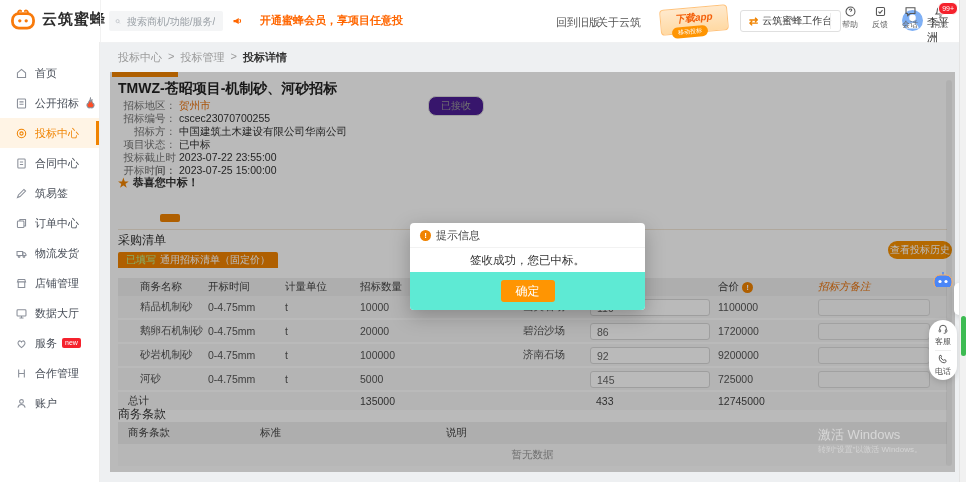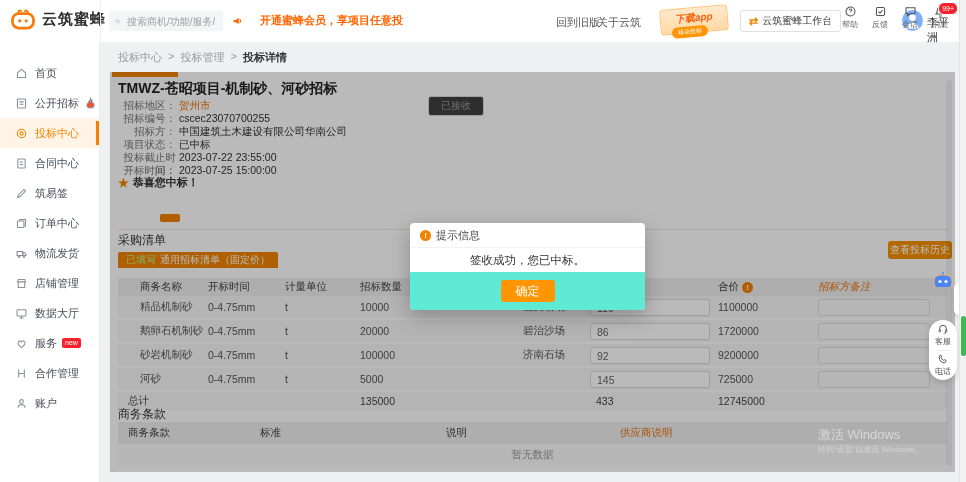--- a/index.html
+++ b/index.html
@@ -45,29 +45,29 @@
   .breadcrumb .cur{color:#333;font-weight:bold;}
   
   .card{position:absolute;left:110px;top:72px;width:845px;height:400px;background:#fff;z-index:1;}
   .cliptab{position:absolute;left:2px;top:0;width:66px;height:5px;background:#f08300;}
   .ptitle{position:absolute;left:8px;top:8px;font-size:14px;font-weight:bold;color:#222;}
   .fields{position:absolute;left:0;top:27px;}
   .frow{display:flex;height:13px;line-height:13px;font-size:10.5px;}
   .frow .fl{width:66px;text-align:right;color:#777;}
   .frow .fv{color:#333;margin-left:3px;}
   .frow.active .fv{color:#e8720c;}
-  .recvbtn{position:absolute;left:318px;top:24px;width:54px;height:18px;background:#404040;border:1px solid #ddd;border-radius:3px;color:#999;font-size:10px;text-align:center;line-height:17px;}
+  .recvbtn{position:absolute;left:318px;top:24px;width:54px;height:18px;background:#4c1d95;border:1px solid #ddd;border-radius:8px;color:#999;font-size:10px;text-align:center;line-height:17px;}
   .congrats{position:absolute;left:8px;top:103px;font-size:11px;font-weight:bold;color:#333;display:flex;gap:4px;align-items:center;}
   .congrats .star{color:#f08300;font-size:12px;}
   
   .tabs{position:absolute;left:8px;top:135px;display:flex;align-items:center;gap:14px;height:22px;border-bottom:1px solid #f2e6d8;width:829px;}
   .tab{font-size:11px;color:#e8720c;cursor:pointer;white-space:nowrap;}
   .tab.active{background:#f08300;color:#fff;padding:4px 10px;border-radius:2px;}
   .secline{position:absolute;left:8px;top:160px;font-size:12px;color:#333;}
-  .histbtn{position:absolute;left:778px;top:169px;width:64px;height:18px;background:#f79000;border-radius:3px;color:#fff;font-size:10px;text-align:center;line-height:18px;cursor:pointer;}
+  .histbtn{position:absolute;left:778px;top:169px;width:64px;height:18px;background:#f79000;border-radius:9px;color:#fff;font-size:10px;text-align:center;line-height:18px;cursor:pointer;}
   .listtab{position:absolute;left:8px;top:180px;height:16px;background:#f08300;border-radius:2px 2px 0 0;display:flex;align-items:center;gap:4px;padding:0 8px;font-size:10px;}
   .listtab .st{color:#b8f08e;}
   .listtab .nm{color:#fff;}
   
   .ptable{position:absolute;left:8px;top:206px;width:829px;font-size:10.5px;color:#555;}
   .trow{display:grid;grid-template-columns:90px 77px 75px 163px 67px 128px 100px 1fr;align-items:center;}
   .thead{height:18px;background:#efefef;color:#444;}
   .thead>div{display:flex;align-items:center;gap:3px;}
   .thead .remark-h{color:#e8720c;font-style:italic;}
   .tdata{height:22px;background:#f7f7f7;border-bottom:2px solid #fff;}
@@ -547,21 +547,20 @@
         <div></div>
       </div>
     </div>
 
     <div class="terms-title">商务条款</div>
     <div class="ttable">
       <div class="hrow">
         <div class="cell-pad" style="padding-left:10px">商务条款</div>
         <div>标准</div>
         <div>说明</div>
-        <div class="sup">供应商说明</div>
       </div>
       <div class="erow">暂无数据</div>
     </div>
 
     <div class="inner-scroll"></div>
   </div>
 
   <div class="dim"></div>
 
   <div class="watermark">

